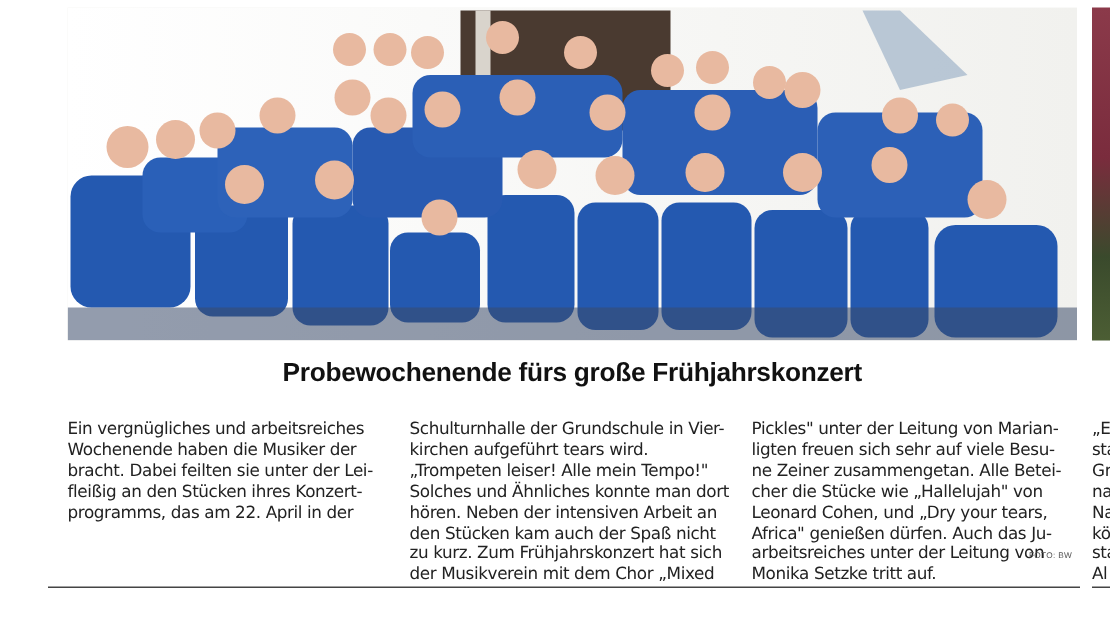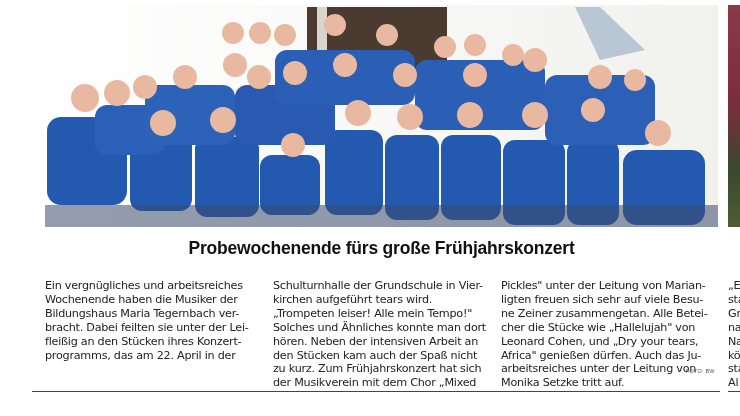--- a/index.html
+++ b/index.html
@@ -109,21 +109,20 @@
   </svg>
 </div>
 
 <div class="side-photo"></div>
 
 <div class="headline">Probewochenende fürs große Frühjahrskonzert</div>
 
 <div class="col col1">
   <p>Ein vergnügliches und arbeitsreiches</p>
   <p>Wochenende haben die Musiker der</p>
-  <p>Bildungshaus Maria Tegernbach ver-</p>
   <p>bracht. Dabei feilten sie unter der Lei-</p>
   <p>fleißig an den Stücken ihres Konzert-</p>
   <p>programms, das am 22. April in der</p>
 </div>
 
 <div class="col col2">
   <p>Schulturnhalle der Grundschule in Vier-</p>
   <p>kirchen aufgeführt tears wird.</p>
   <p>„Trompeten leiser! Alle mein Tempo!"</p>
   <p>Solches und Ähnliches konnte man dort</p>

